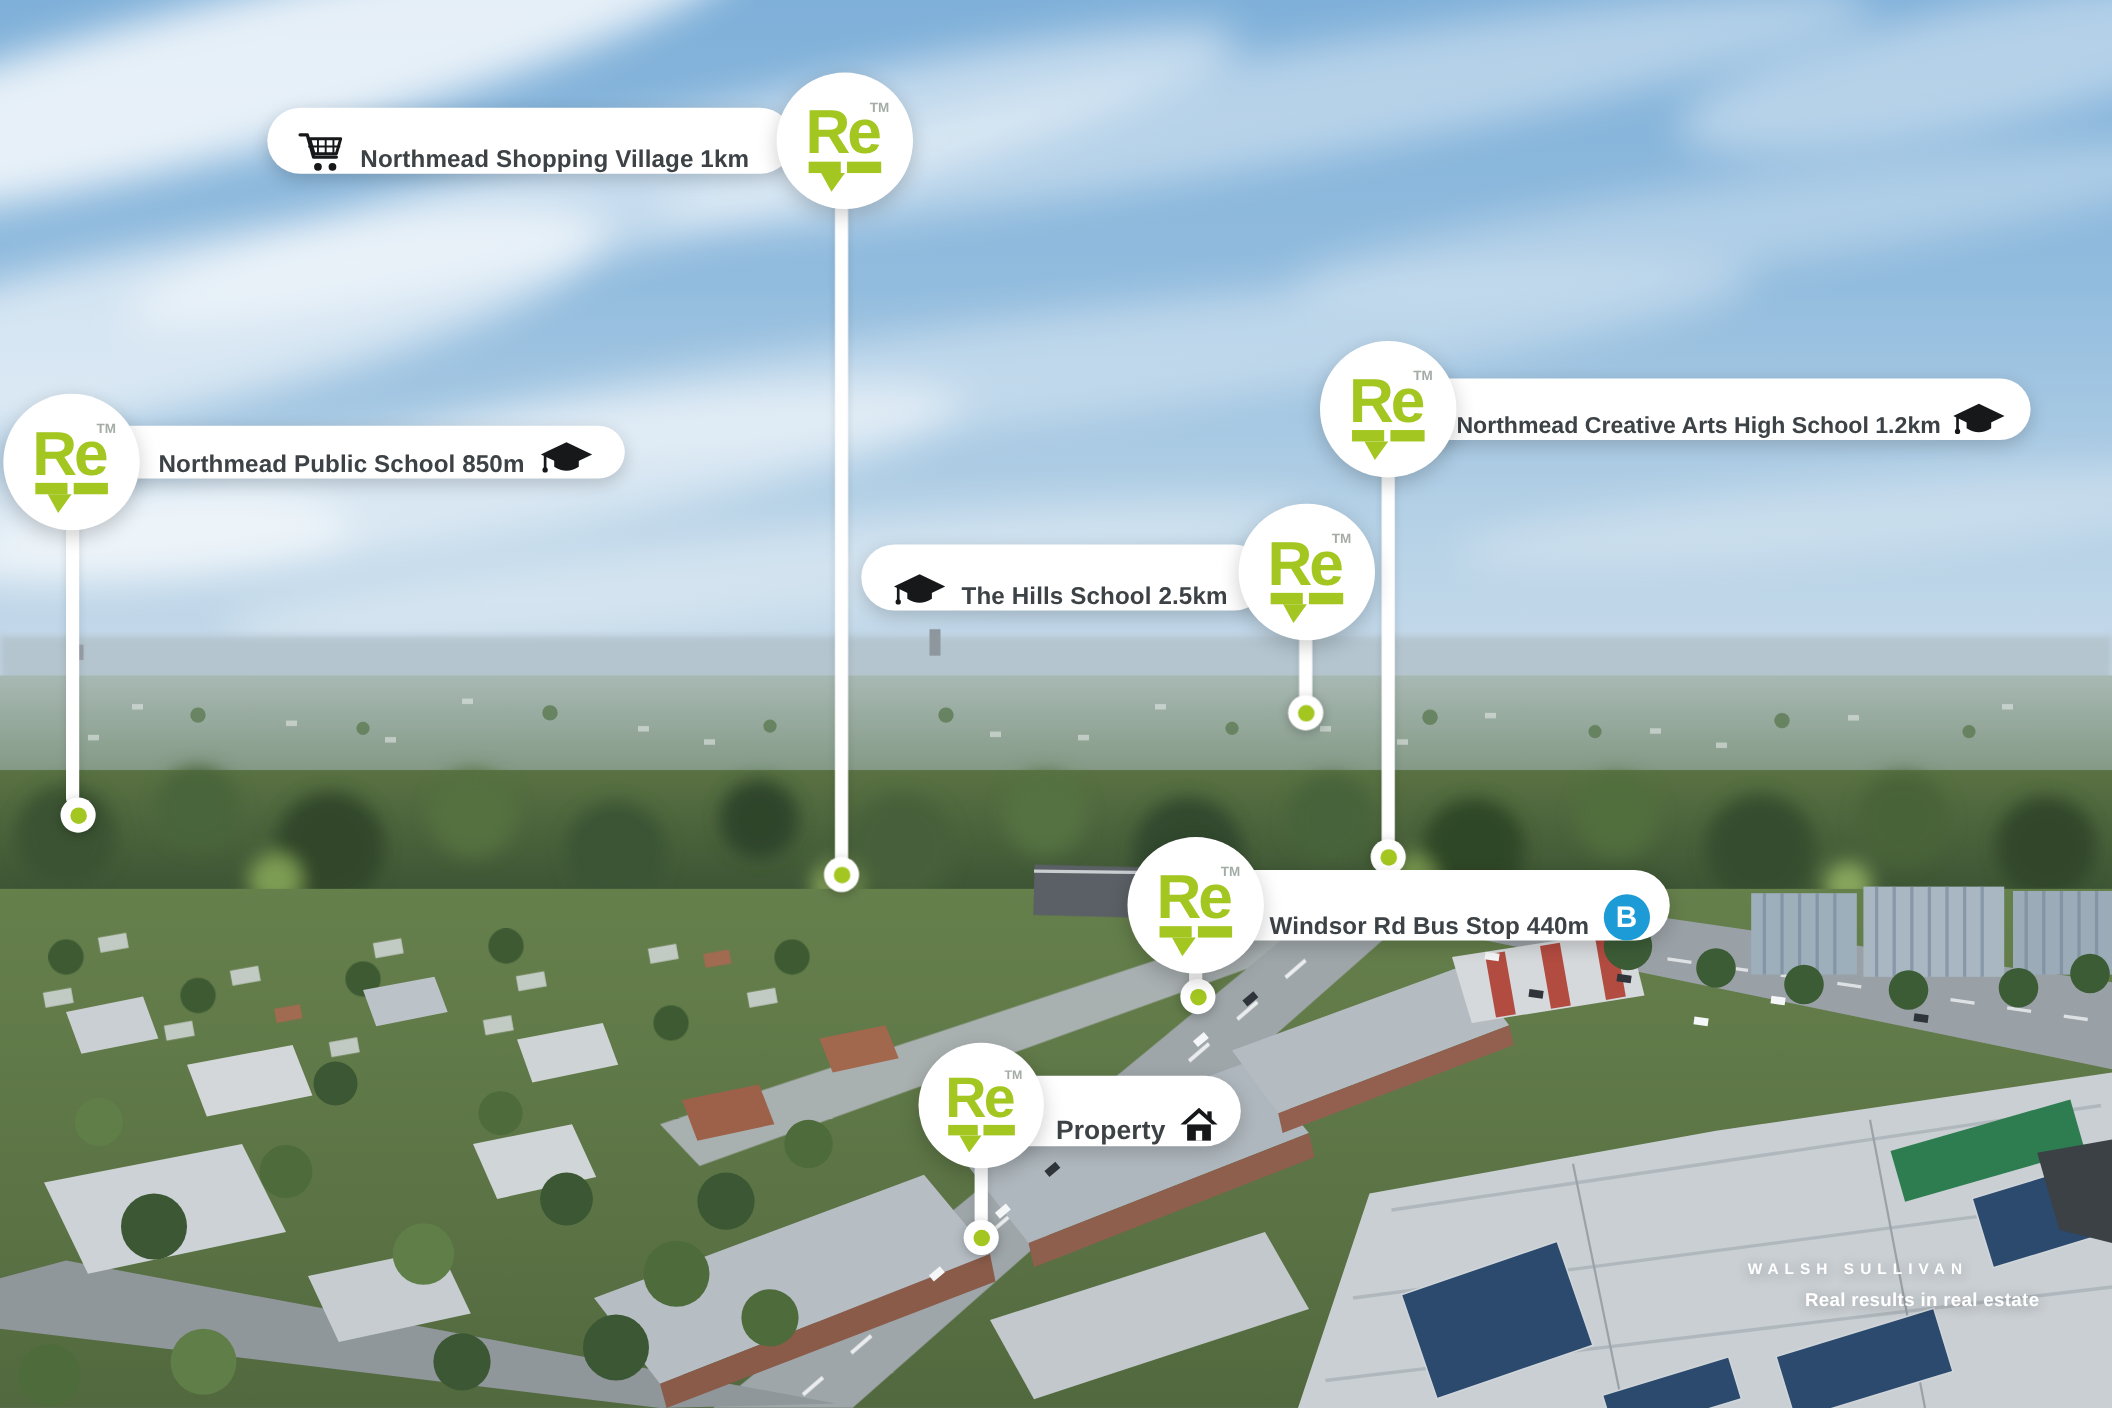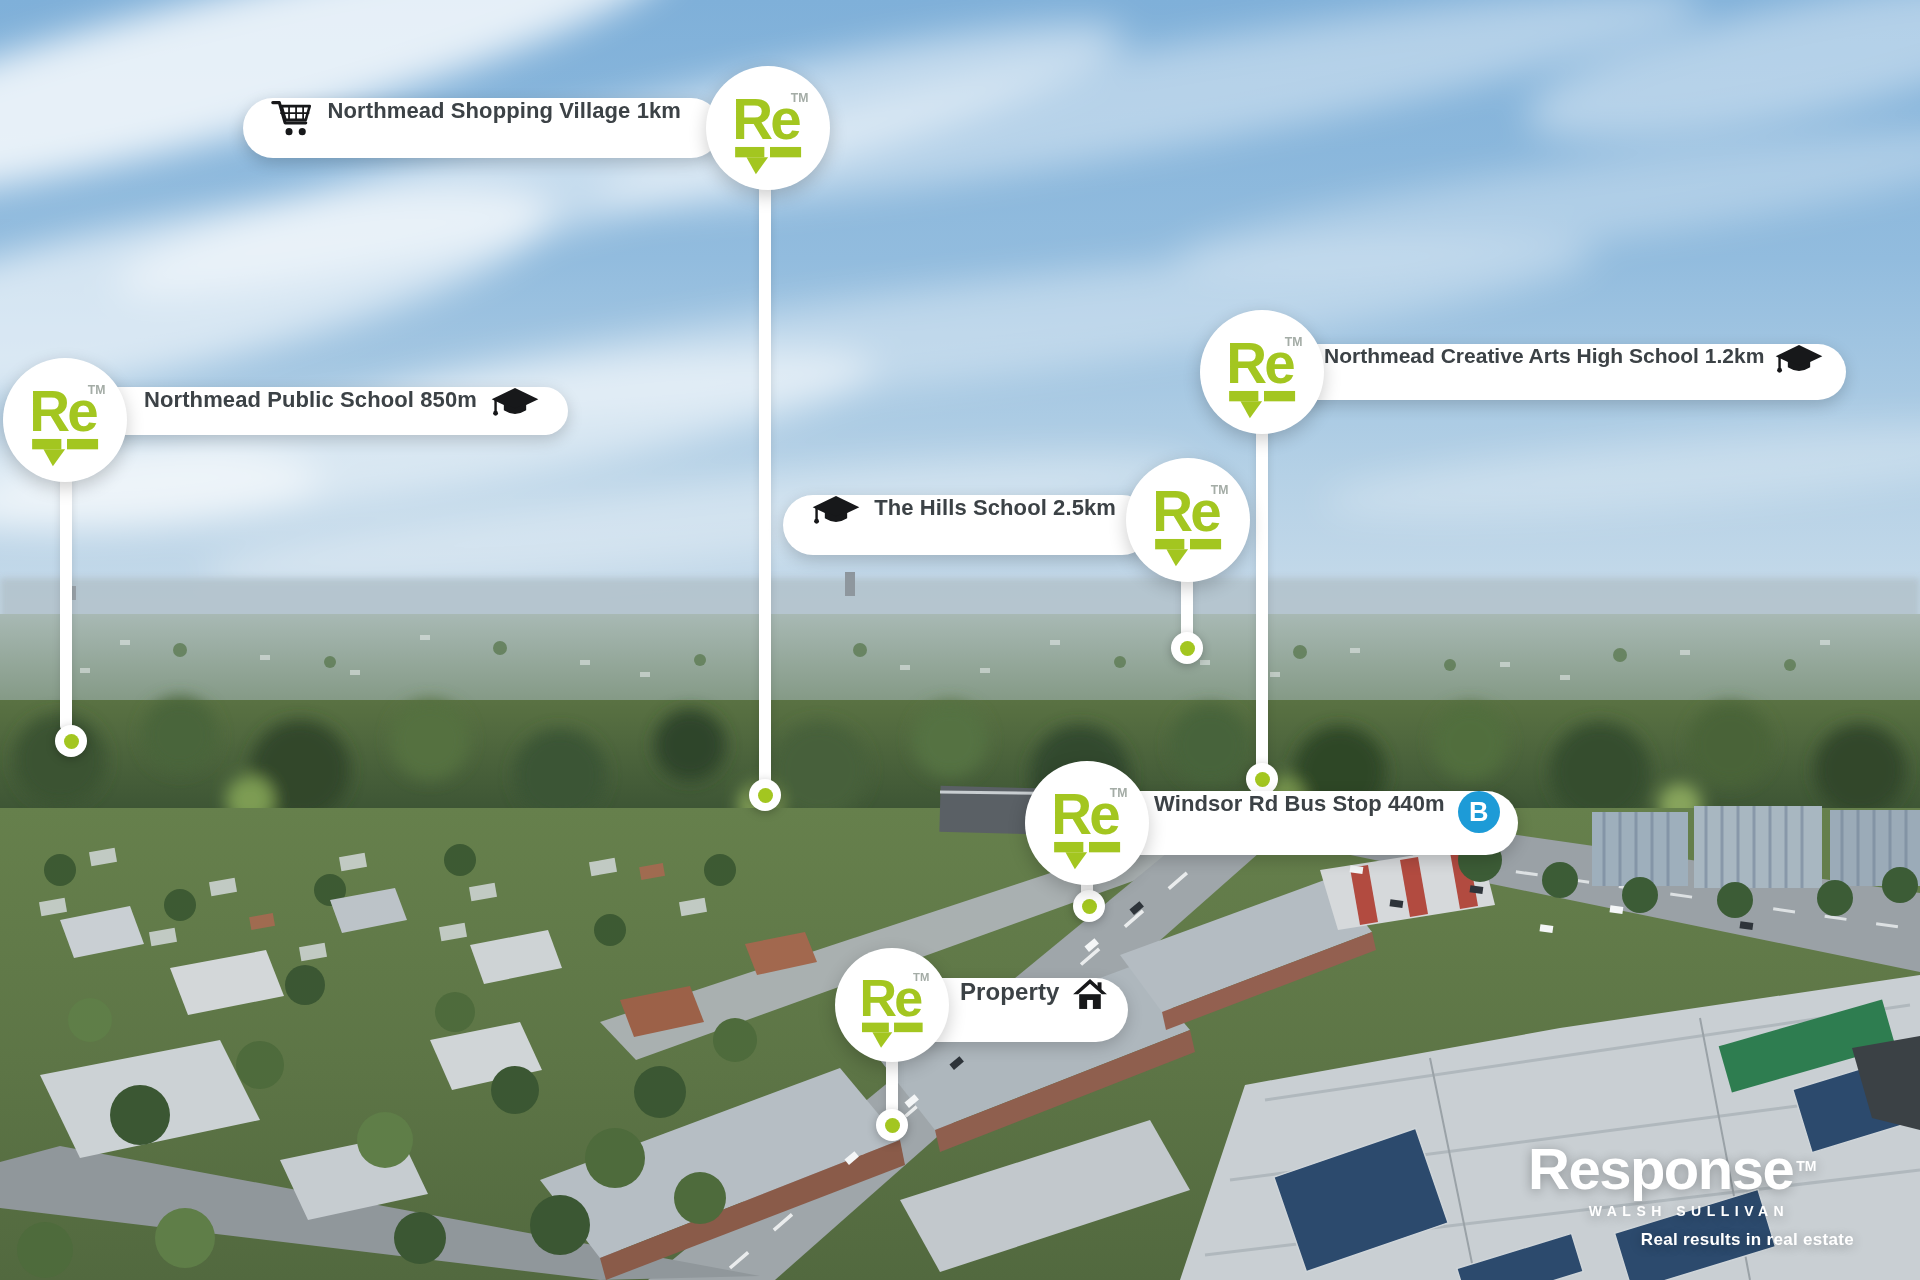--- a/index.html
+++ b/index.html
@@ -15,21 +15,21 @@
     border-radius:6px;z-index:1;box-shadow:0 2px 8px rgba(0,0,0,.12);
   }
   .loc-dot{
     position:absolute;width:32px;height:32px;border-radius:50%;background:#fff;
     z-index:2;display:flex;align-items:center;justify-content:center;
     box-shadow:0 2px 10px rgba(0,0,0,.25);
   }
   .loc-dot-core{width:15px;height:15px;border-radius:50%;background:var(--brand-green,#a3c620)}
   .pill{
     position:absolute;height:60px;background:#fff;border-radius:999px;
-    display:flex;align-items:flex-start;gap:13px;padding:0 28px;z-index:3;
+    display:flex;align-items:flex-end;gap:13px;padding:0 28px;z-index:3;
     box-shadow:0 5px 16px rgba(0,0,0,.18);white-space:nowrap;
   }
   .pill .label{
     font-weight:700;font-size:22px;color:var(--text-dark,#3c4246);letter-spacing:.1px;
   }
   .pill-ca .label{font-size:21px;letter-spacing:0}
   .pill-property .label{font-size:24px}
   .badge{
     position:absolute;border-radius:50%;background:#fff;z-index:4;
     box-shadow:0 6px 18px rgba(0,0,0,.2);
@@ -427,18 +427,15 @@
       </svg>
   </div>
   <div class="badge" style="left:835px;top:948px;width:114px;height:114px">
     <svg viewBox="0 0 100 100">
         <use href="#re-sym"></use>
       </svg>
   </div>
 </div>
 
 <div class="response-logo">
-  <div class="rl-title-row">
-    <span class="rl-title">Response</span><span class="rl-tm">TM</span>
-  </div>
   <div class="rl-sub">WALSH SULLIVAN</div>
   <div class="rl-tag">Real results in real estate</div>
 </div>
 
 </body></html>

